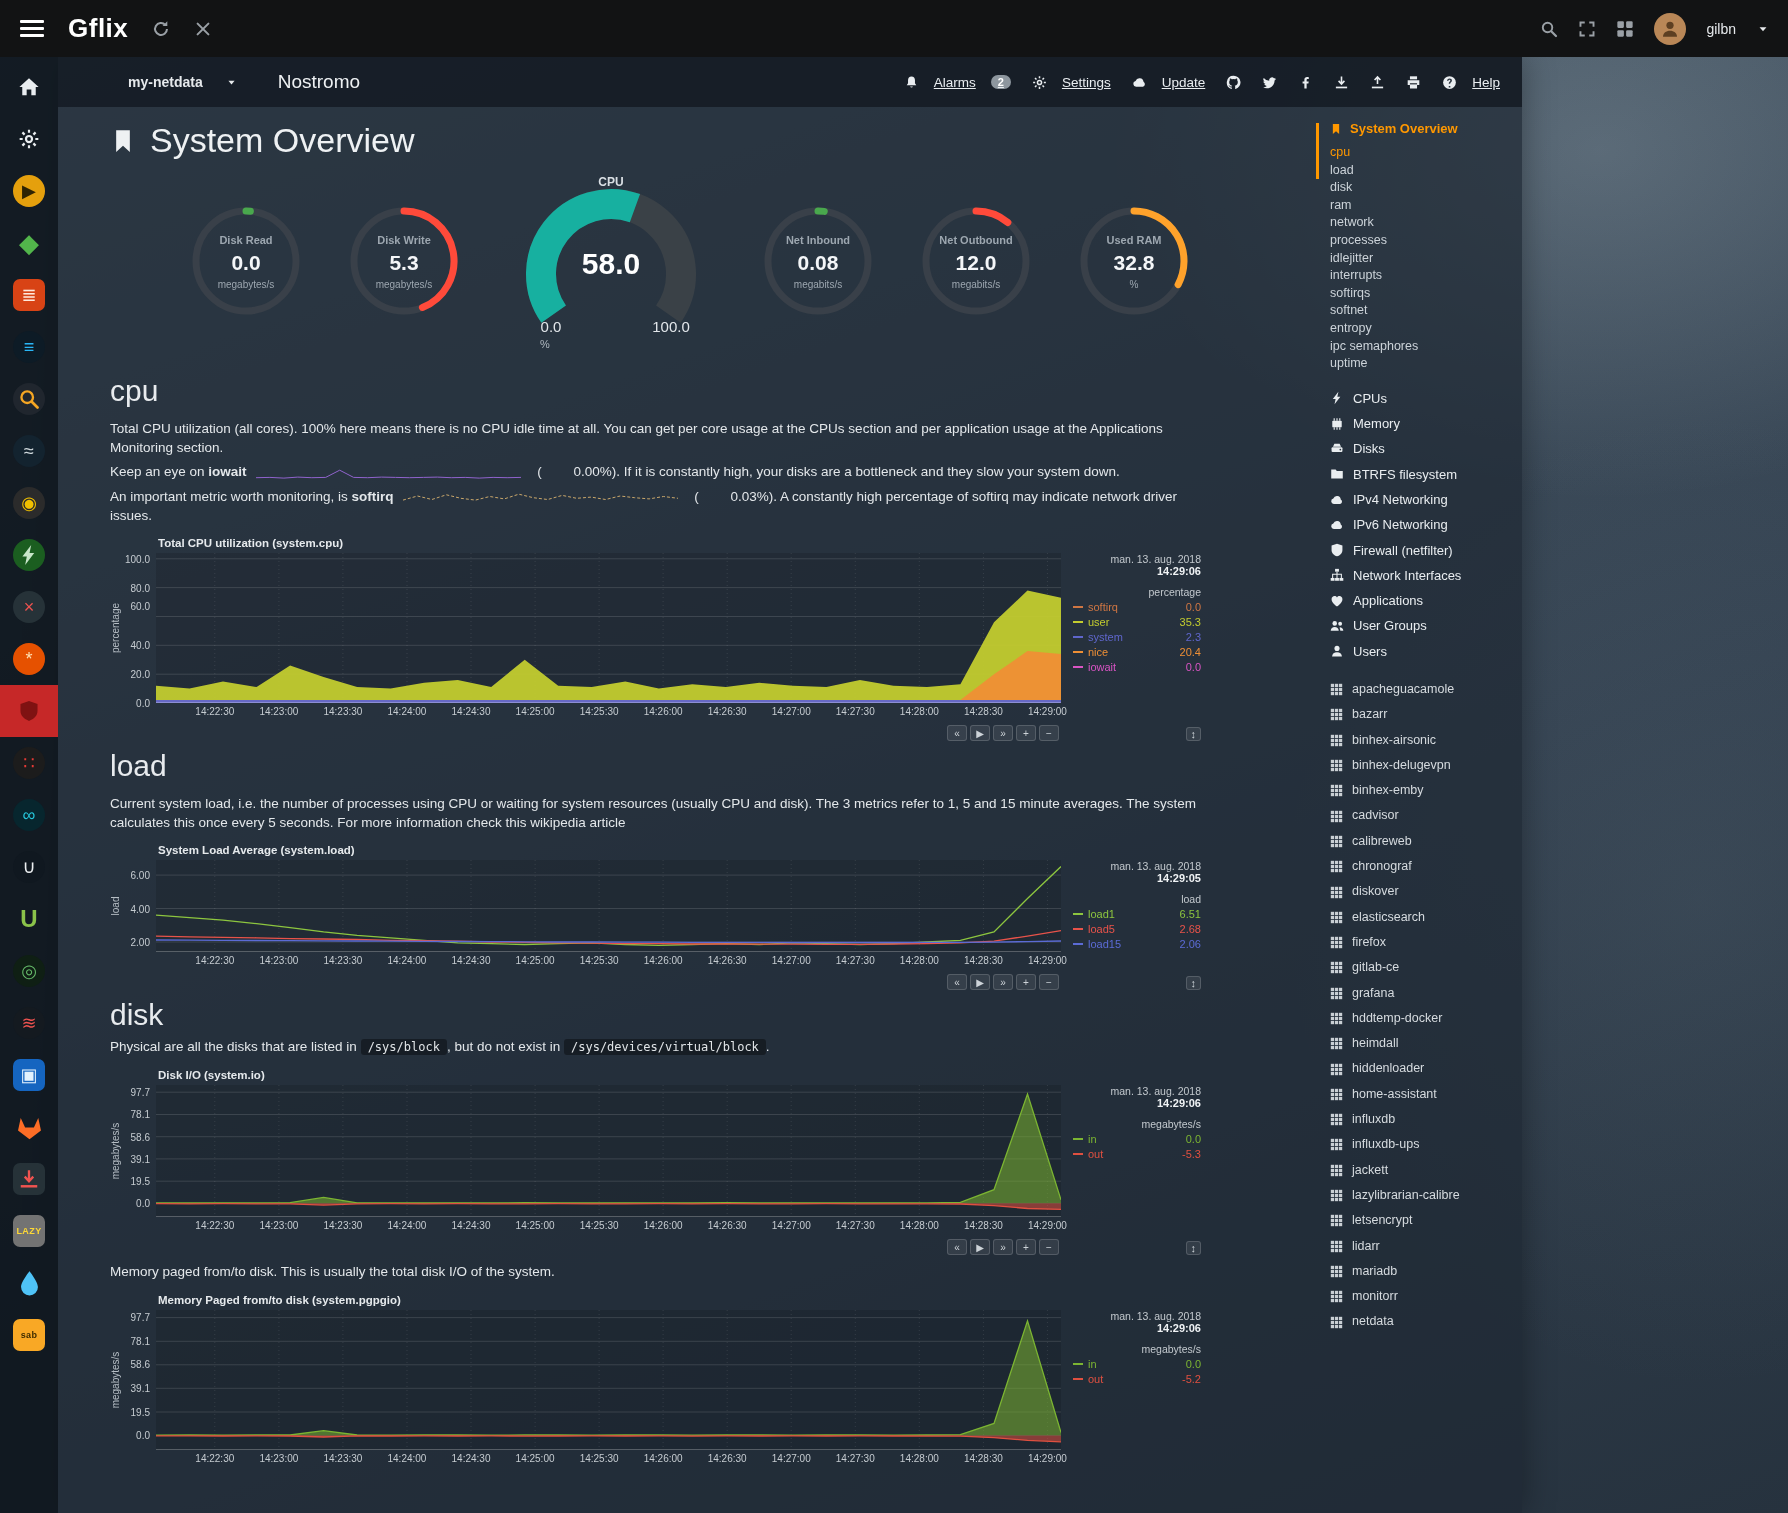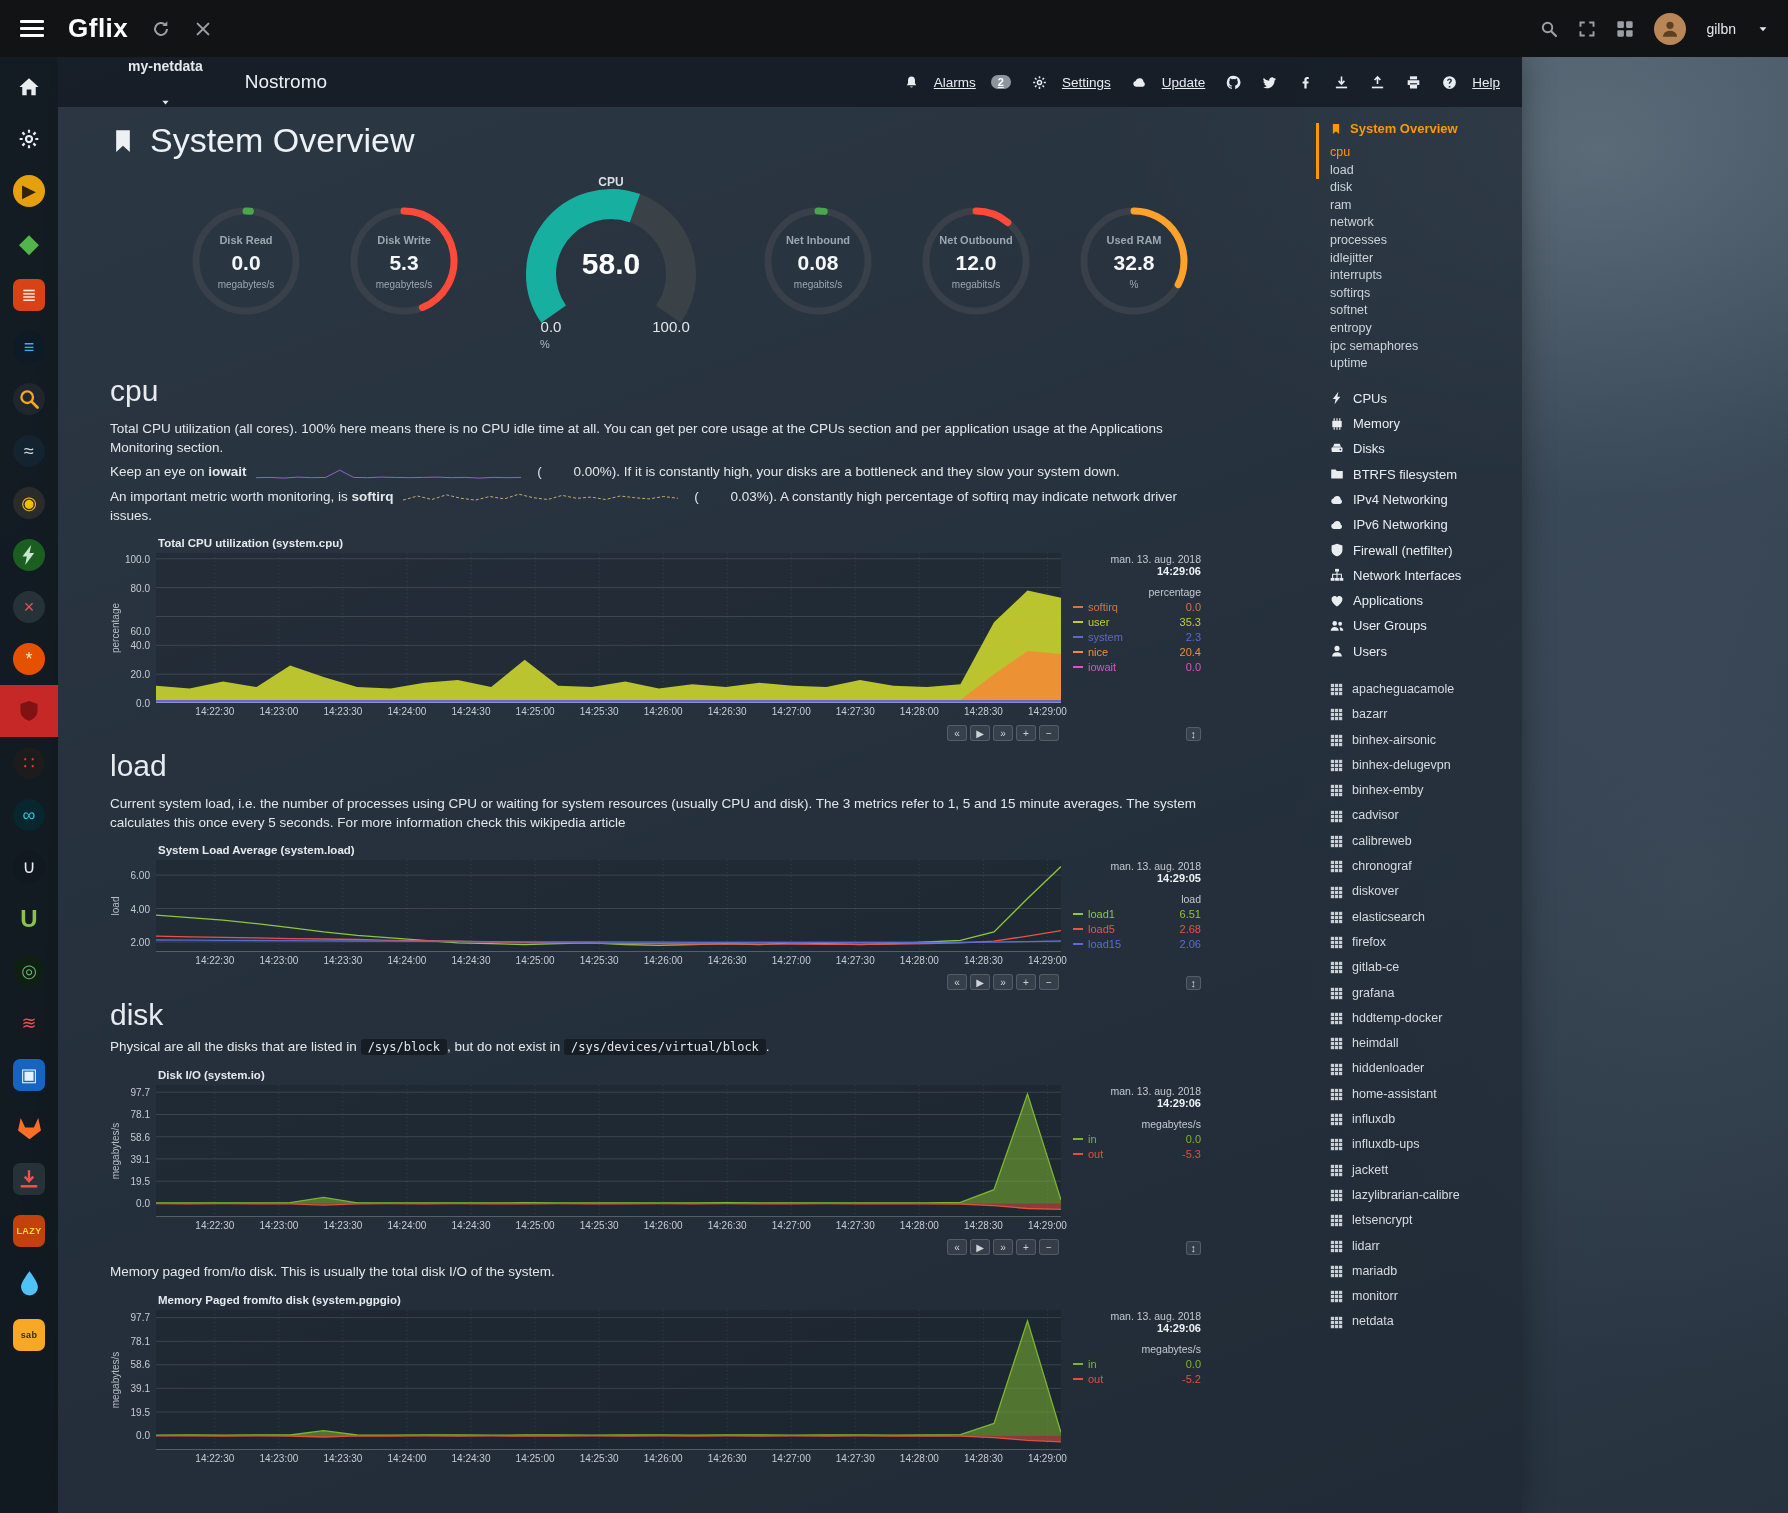--- a/index.html
+++ b/index.html
@@ -35,21 +35,21 @@
   .app-cell { width:58px; height:52px; flex:0 0 auto; display:flex; align-items:center; justify-content:center; cursor:pointer; }
   .app-tile { width:32px; height:32px; border-radius:7px; display:flex; align-items:center; justify-content:center; font-size:18px; line-height:1; }
   .app-tile.round { border-radius:50%; }
   .app-tile.tiny { font-size:9px; font-weight:bold; letter-spacing:.4px; }
   .app-tile svg { width:22px; height:22px; }
   .app-tile.bare svg { width:27px; height:27px; }
 
   
   .netdata { position:absolute; left:58px; top:57px; width:1464px; height:1456px; background:rgba(31,40,51,0.72); overflow:hidden; box-shadow:0 0 30px rgba(0,0,0,0.35); }
   .nd-header { position:absolute; left:0; top:0; right:0; height:50px; background:rgba(19,26,34,0.82); display:flex; align-items:center; padding:0 22px 0 70px; font-size:14px; }
-  .host { display:flex; align-items:center; gap:24px; font-weight:bold; cursor:pointer;flex-direction:column; }
+  .host { display:flex; align-items:center; gap:24px; font-weight:bold; cursor:pointer; }
   .host .ic svg { width:9px; height:9px; }
   .hostname { font-size:19px; margin-left:42px; color:#eef1f3; }
   .nd-right { margin-left:auto; display:flex; align-items:center; gap:21px; font-size:13.5px; color:#e9edf0; }
   .hd-item { display:flex; align-items:center; gap:15px; cursor:pointer;text-decoration:underline; }
   .badge { background:#8d969e; color:#fff; border-radius:9px; padding:1px 7px; font-size:11px; font-weight:bold; }
 
   
   .nd-main { position:absolute; left:52px; top:50px; width:1160px; padding-top:14px; }
   .page-title { display:flex; align-items:center; gap:14px; font-size:34px; font-weight:500; color:#eef1f3; }
   .page-title .ic svg { width:26px; height:30px; }
@@ -251,21 +251,21 @@
     </div>
     <div class="app-cell">
       <span class="app-tile" style="background: rgb(38, 50, 56); color: rgb(239, 83, 80);">
         <svg viewBox="0 0 16 16" fill="currentColor">
           <path stroke="currentColor" stroke-width="1.7" fill="none" d="M8 1.6v7.6M4.9 6.3L8 9.6l3.1-3.3"></path>
           <path d="M2 12.4h12v1.8H2z"></path>
         </svg>
       </span>
     </div>
     <div class="app-cell">
-      <span class="app-tile tiny" style="background: #c2410c; color: rgb(253, 216, 53);">LAZY</span>
+      <span class="app-tile tiny" style="background: #737373; color: rgb(253, 216, 53);">LAZY</span>
     </div>
     <div class="app-cell">
       <span class="app-tile bare" style="color: rgb(79, 195, 247);">
         <svg viewBox="0 0 16 16" fill="currentColor">
           <path d="M8 .8S3 7 3 10.1a5 5 0 0 0 10 0C13 7 8 .8 8 .8z"></path>
         </svg>
       </span>
     </div>
     <div class="app-cell">
       <span class="app-tile tiny" style="background: rgb(249, 168, 37); color: rgb(62, 44, 0);">sab</span>
@@ -447,21 +447,21 @@
       <span class="paren-gap">(</span>
       <span>0.03%).</span>
       <span>A constantly high percentage of softirq may indicate network driver issues.</span>
     </p>
     <div class="chart-block">
         <div class="axis-col" style="height: 150px;">
           <div class="axis-name">percentage</div>
           <div class="tick" style="top: 145px;">0.0</div>
           <div class="tick" style="top: 116.154px;">20.0</div>
           <div class="tick" style="top: 87.3077px;">40.0</div>
-          <div class="tick" style="top: 73px;">60.0</div>
+          <div class="tick" style="top: 48px;">60.0</div>
           <div class="tick" style="top: 29.6154px;">80.0</div>
           <div class="tick" style="top: 0.769231px;">100.0</div>
         </div>
         <div class="plot" style="width: 905px; height: 150px;">
           <svg width="905" height="150">
             <line x1="0" y1="150.0" x2="905" y2="150.0" stroke="rgba(255,255,255,0.13)" stroke-width="1"></line>
             <line x1="0" y1="121.2" x2="905" y2="121.2" stroke="rgba(255,255,255,0.13)" stroke-width="1"></line>
             <line x1="0" y1="92.3" x2="905" y2="92.3" stroke="rgba(255,255,255,0.13)" stroke-width="1"></line>
             <line x1="0" y1="63.5" x2="905" y2="63.5" stroke="rgba(255,255,255,0.13)" stroke-width="1"></line>
             <line x1="0" y1="34.6" x2="905" y2="34.6" stroke="rgba(255,255,255,0.13)" stroke-width="1"></line>

